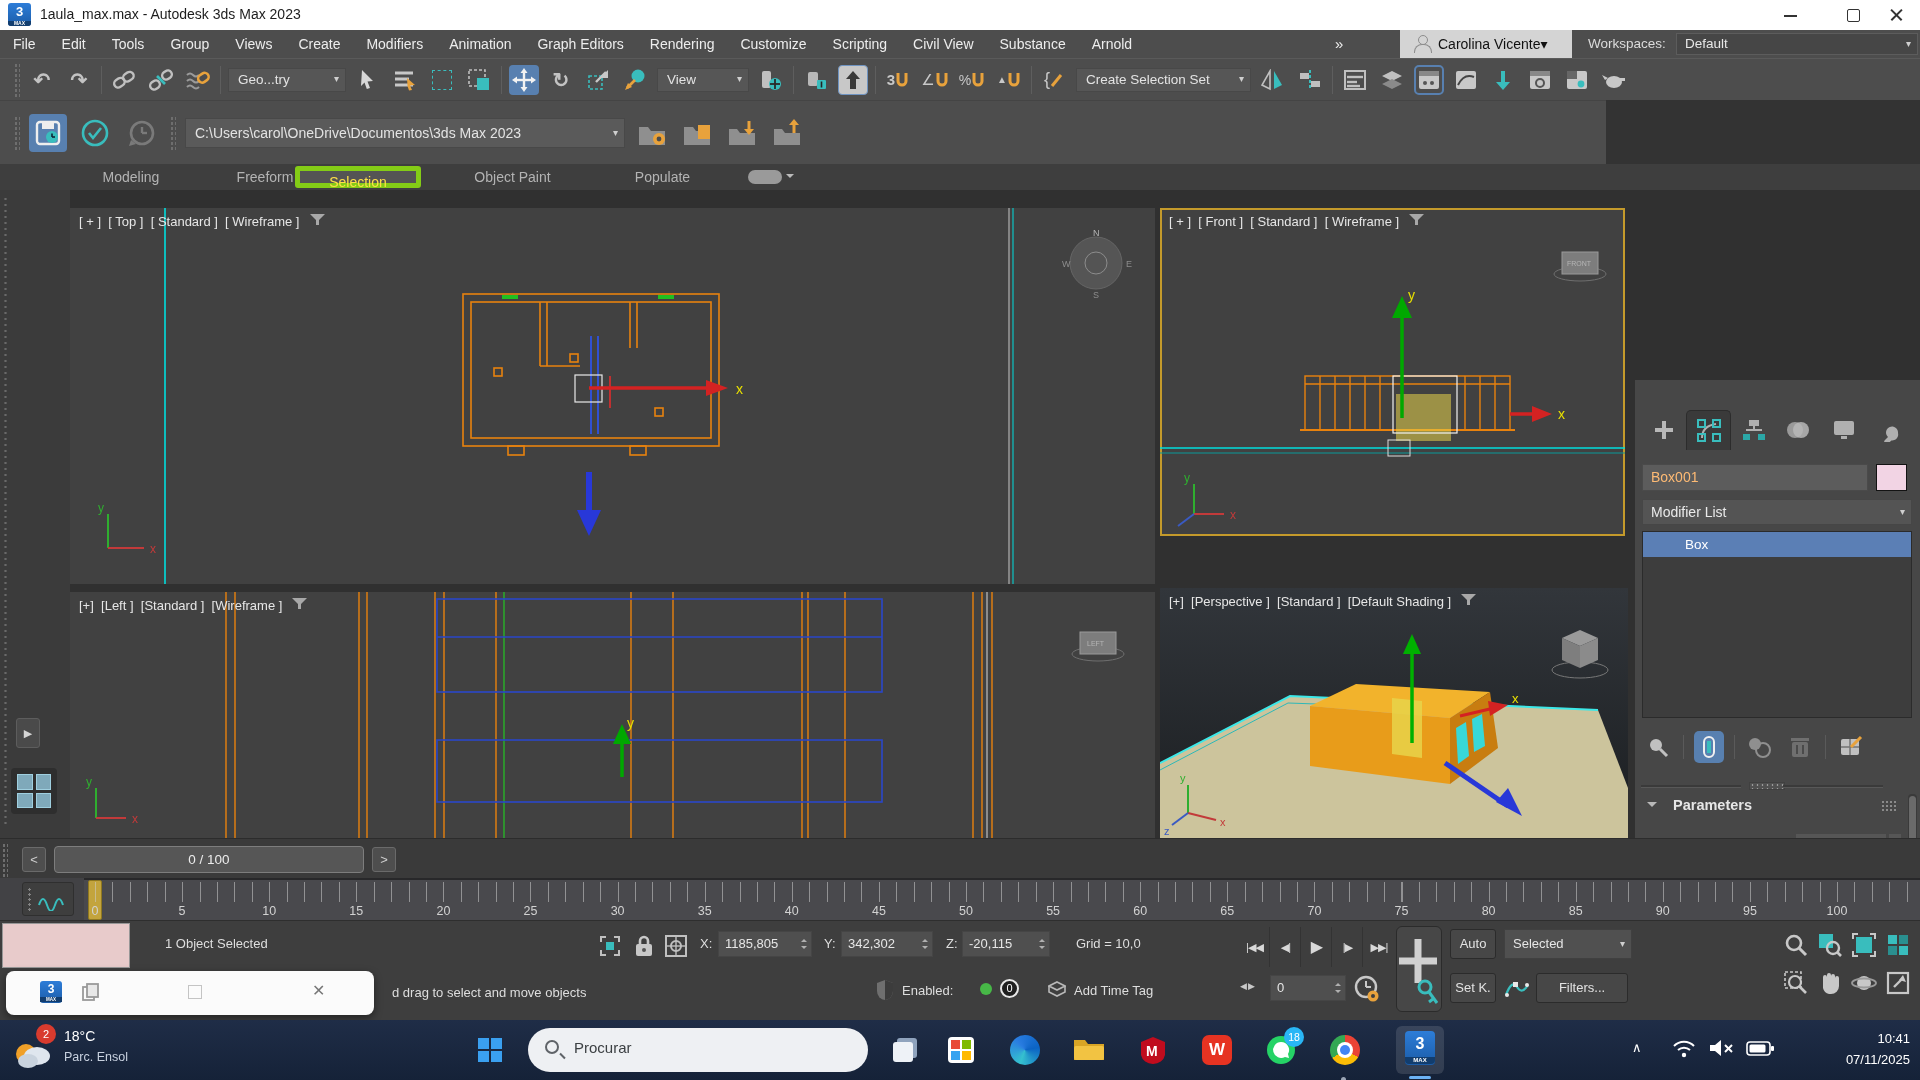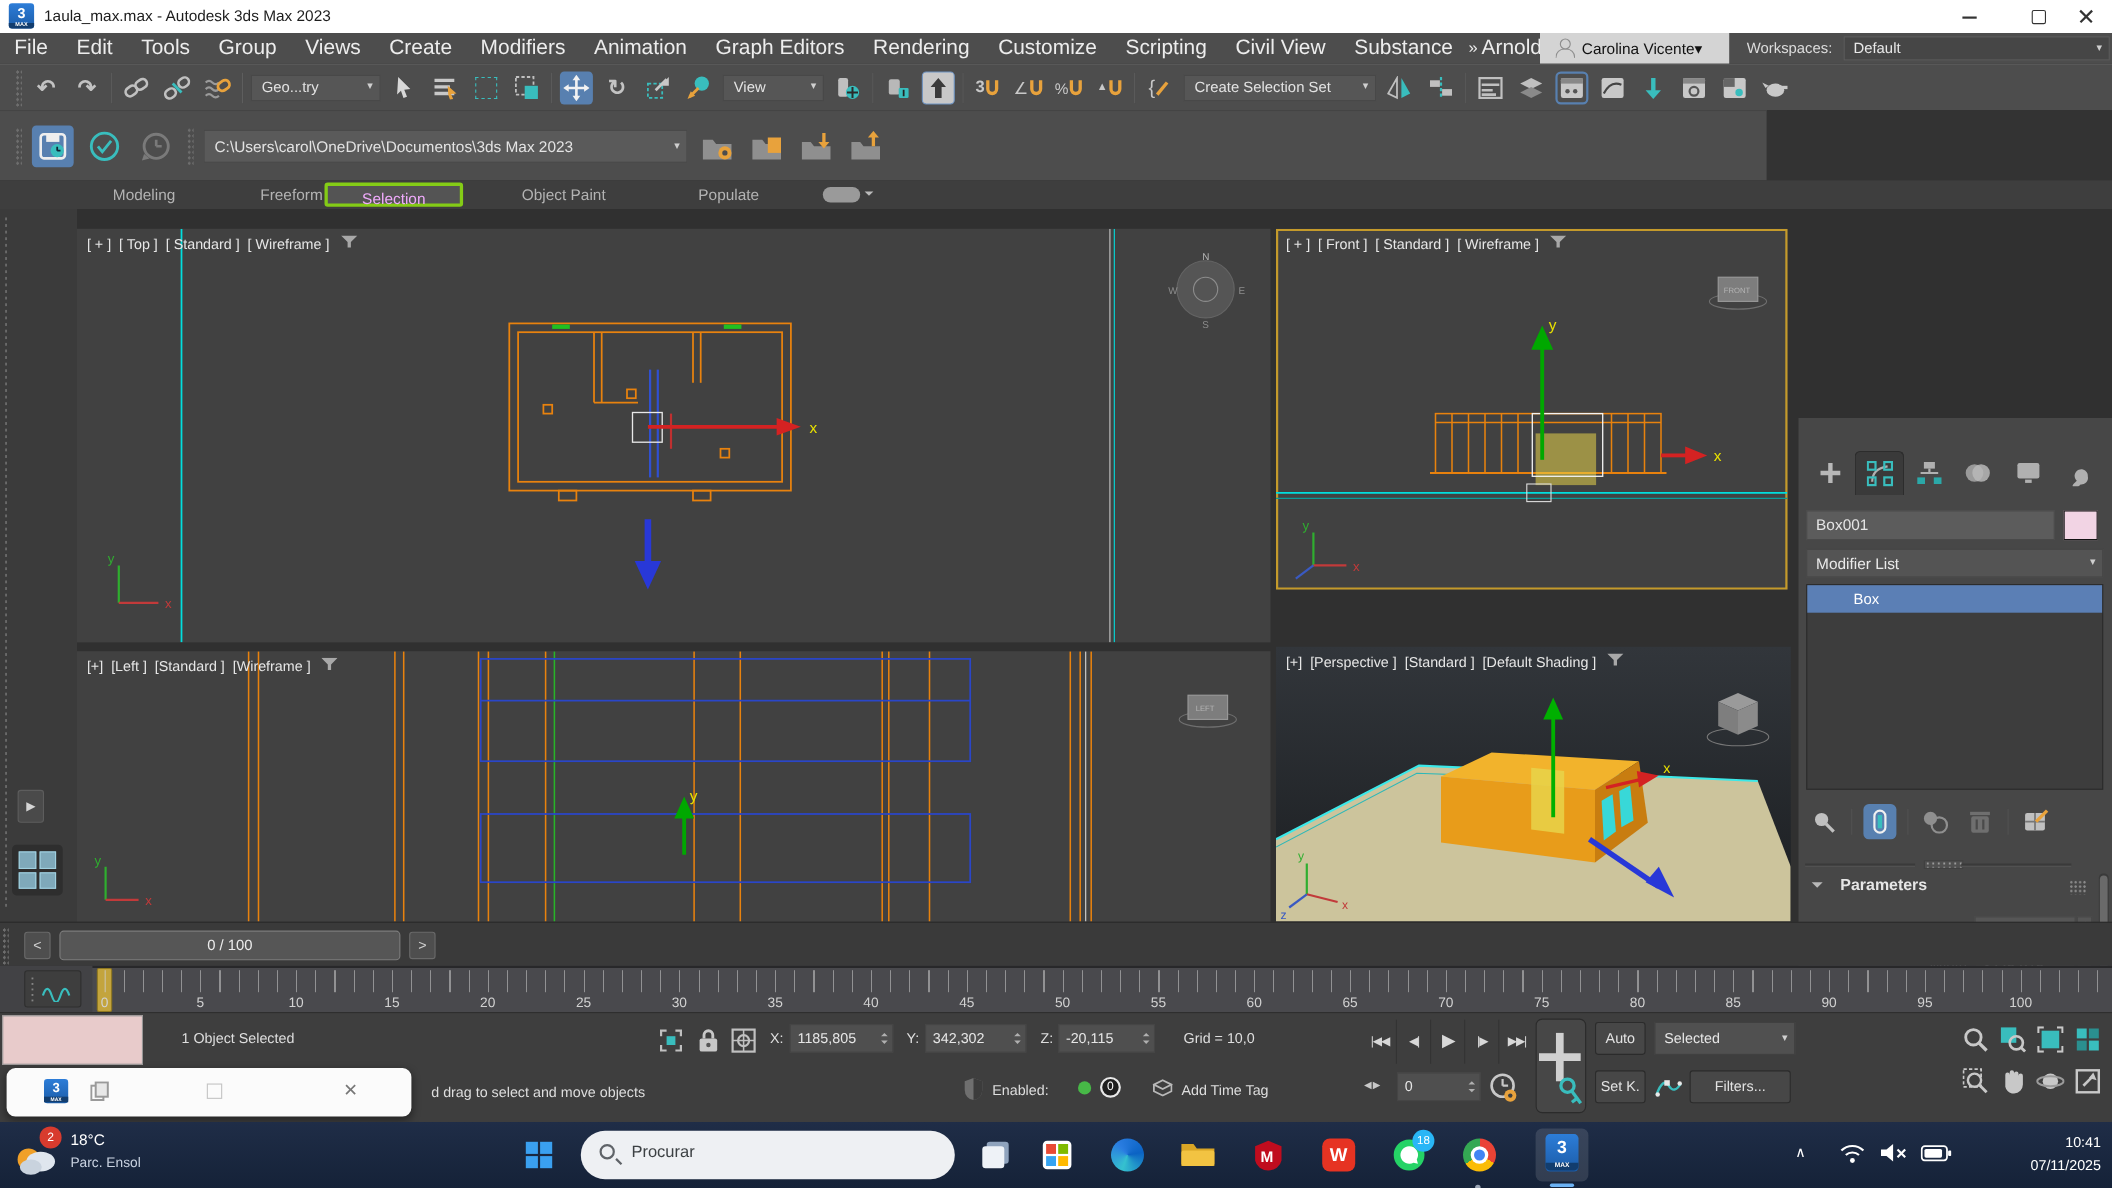--- a/index.html
+++ b/index.html
@@ -16,21 +16,21 @@
   .app-ico .sub{ display:block; font-size:5px; line-height:5px; background:#123d6e; border-radius:0 0 3px 3px; }
   .win-title{ left:40px; top:6px; font-size:14px; color:#1d1d1d; }
   .wc{ top:0; width:46px; height:30px; }
   .wc-min::after{ content:""; position:absolute; left:16px; top:15px; width:13px; height:1.5px; background:#333; }
   .wc-max::after{ content:""; position:absolute; left:17px; top:9px; width:11px; height:11px; border:1.4px solid #333; border-radius:2px; }
   .wc-close::before,.wc-close::after{ content:""; position:absolute; left:15px; top:14px; width:15px; height:1.6px; background:#333; }
   .wc-close::before{ transform:rotate(45deg);} .wc-close::after{ transform:rotate(-45deg);}
 
   
   .menubar{ left:0; top:30px; width:1920px; height:28px; background:#4d4d4d; white-space:nowrap; }
-  .menu-item{ display:inline-block; padding:0 13px; line-height:28px; font-size:19px; color:#ededed; }
+  .menu-item{ display:inline-block; padding:0 13px; line-height:28px; font-size:14px; color:#ededed; }
   .menu-overflow{ left:1335px; top:0; line-height:28px; font-size:15px; color:#ededed; letter-spacing:-2px;}
   .user-chip{ left:1400px; top:0; width:172px; height:28px; background:#d4d4d4; color:#111;
     font-size:14px; line-height:28px; }
   .user-chip .uicon{ position:absolute; left:14px; top:5px; width:16px; height:16px; }
   .user-chip .uicon::before{ content:""; position:absolute; left:4px; top:0; width:8px; height:8px; border:1.6px solid #8d8d8d; border-radius:50%; }
   .user-chip .uicon::after{ content:""; position:absolute; left:0px; top:9px; width:16px; height:8px; border:1.6px solid #8d8d8d; border-bottom:none; border-radius:8px 8px 0 0; }
   .user-chip .uname{ position:absolute; left:38px; }
   .ws-label{ left:1588px; top:0; line-height:28px; font-size:13.5px; color:#dcdcdc; }
   .ws-dd{ left:1676px; top:3px; width:242px; height:22px; background:#464646; border:1px solid #5c5c5c;
     color:#e8e8e8; font-size:13.5px; line-height:20px; padding-left:8px; }
@@ -50,21 +50,21 @@
   .thandle{ width:6px; height:34px; flex:none;
     background-image:radial-gradient(#6e6e6e 1px, transparent 1.2px); background-size:4px 5px; }
   .tdd{ position:relative; height:24px; background:#565656; border:1px solid #484848; color:#e3e3e3;
     font-size:13.5px; line-height:22px; padding:0 18px 0 9px; flex:none; }
   .pathdd{ width:440px; height:30px; line-height:28px; background:#5a5a5a; font-size:14px; }
   .glyph{ font-size:20px; font-weight:bold; color:#c3c3c3; }
 
   
   .ribbon{ left:0; top:164px; width:1920px; height:26px; background:#3e3e3e; }
   .rtab{ top:2px; height:22px; line-height:22px; font-size:14px; color:#b3b3b3; text-align:center; }
-  .rtab.active{ background:#545454; border:3px solid #84cc16; border-radius:3px; color:#f0abfc; }
+  .rtab.active{ background:#545454; border:5px solid #84cc16; border-radius:3px; color:#fde047; }
   .rcloud{ left:748px; top:6px; width:34px; height:14px; background:#9a9a9a; border-radius:8px; }
   .rcloud::after{ content:""; position:absolute; right:-12px; top:4px; border:4px solid transparent; border-top-color:#bbb; }
 
   
   .workspace{ left:0; top:190px; width:1920px; height:648px; background:#303030; }
   .left-strip{ left:0; top:0; width:70px; height:648px; background:#3b3b3b; }
   .left-strip .dots{ position:absolute; left:3px; top:6px; width:5px; height:630px;
     background-image:radial-gradient(#696969 1px, transparent 1.2px); background-size:5px 6px; }
   .expand-btn{ left:16px; top:528px; width:24px; height:30px; background:#4a4a4a; border:1px solid #5d5d5d;
     border-radius:3px; color:#d5d5d5; font-size:11px; text-align:center; line-height:28px; }
@@ -79,21 +79,21 @@
   .vp-persp{ left:1160px; top:398px; width:468px; height:250px; background:linear-gradient(180deg,#32363b,#1a1d20); }
   .vp-label{ position:absolute; left:9px; top:6px; font-size:13px; color:#e6e6e6; z-index:5; white-space:pre; }
   .funnel{ display:inline-block; margin-left:10px; }
 
   
   .cpanel{ left:1635px; top:190px; width:285px; height:648px; background:#474747; overflow:hidden; }
   .cp-tabs{ position:absolute; left:6px; top:30px; width:272px; height:40px; display:flex; }
   .cp-tab{ width:45px; height:40px; display:flex; align-items:center; justify-content:center; position:relative; }
   .cp-tab.active{ background:#3a3a3a; border:1px solid #2c2c2c; border-bottom:none; border-radius:5px 5px 0 0; }
   .cp-name{ position:absolute; left:7px; top:84px; width:226px; height:27px; background:#5c5c5c; border:1px solid #4a4a4a;
-    color:#e5e5e5; font-size:14px; line-height:25px; padding-left:8px; }
+    color:#fdba74; font-size:14px; line-height:25px; padding-left:8px; }
   .cp-swatch{ position:absolute; left:241px; top:84px; width:31px; height:27px; background:#f2d4e4; border:1px solid #131313; }
   .cp-modlist{ position:absolute; left:7px; top:119px; width:270px; height:26px; background:#545454; border:1px solid #464646;
     color:#eaeaea; font-size:14px; line-height:24px; padding-left:8px; }
   .cp-stack{ position:absolute; left:7px; top:151px; width:270px; height:187px; background:#3d3d3d; border:1px solid #2b2b2b; }
   .stack-row{ height:25px; background:#5b7fb5; color:#fff; font-size:13.5px; line-height:25px; padding-left:42px; }
   .cp-btns{ position:absolute; left:8px; top:348px; width:268px; height:38px; display:flex; align-items:center; gap:10px; }
   .cpb{ width:30px; height:32px; display:flex; align-items:center; justify-content:center; position:relative; }
   .cpb.active{ background:#5880b0; border-radius:5px; }
   .cp-split{ position:absolute; left:6px; top:402px; width:272px; height:8px; }
   .cp-split::before{ content:""; position:absolute; left:0; top:3px; width:100px; height:2px; background:#3a3a3a; border-bottom:1px solid #585858;}

